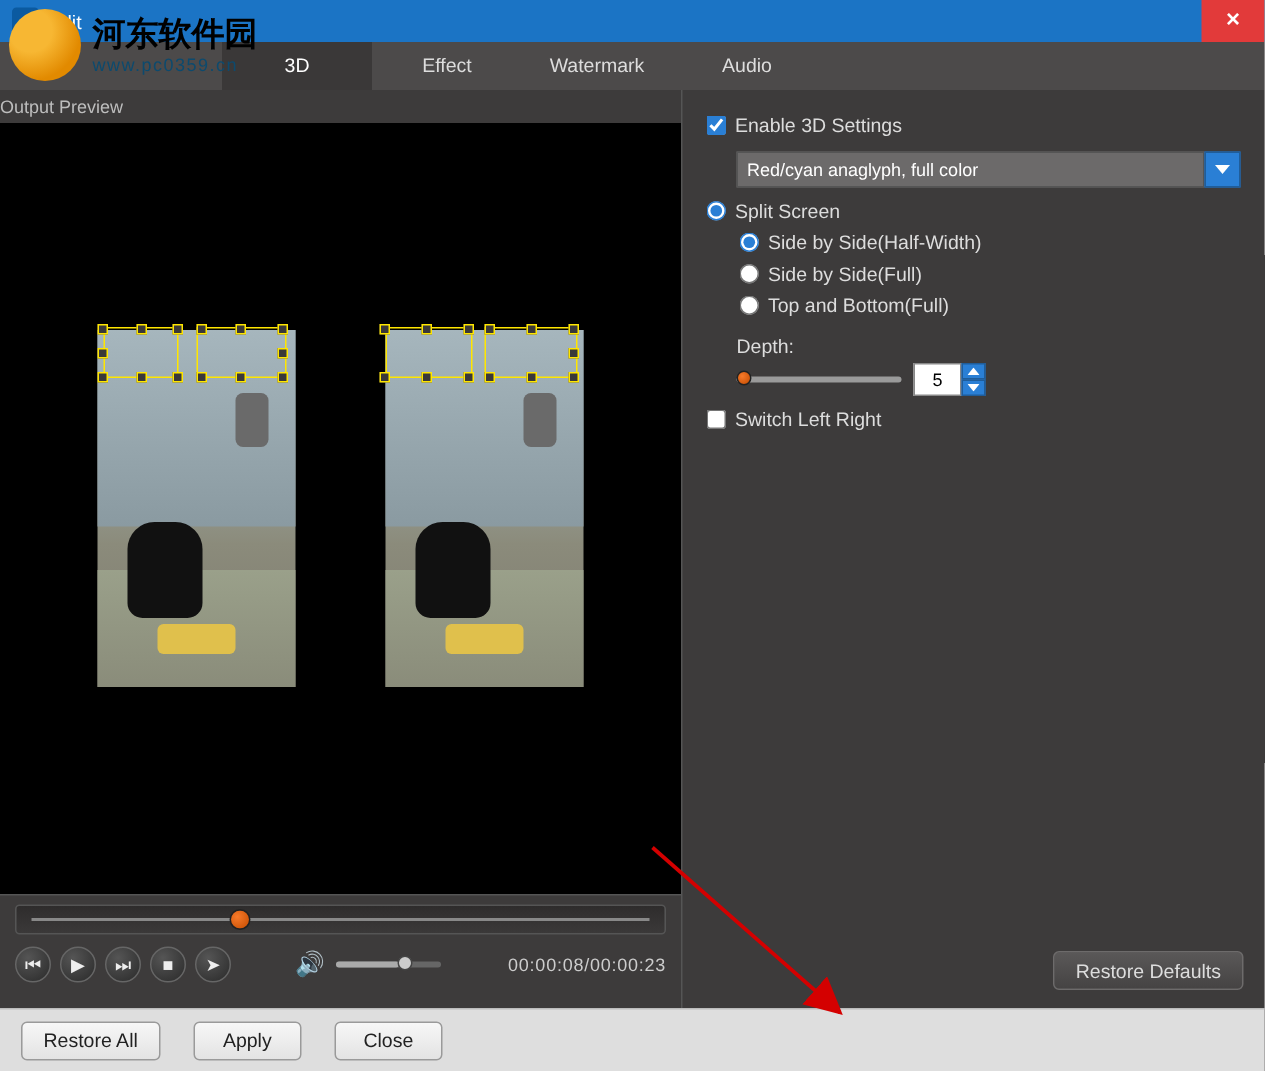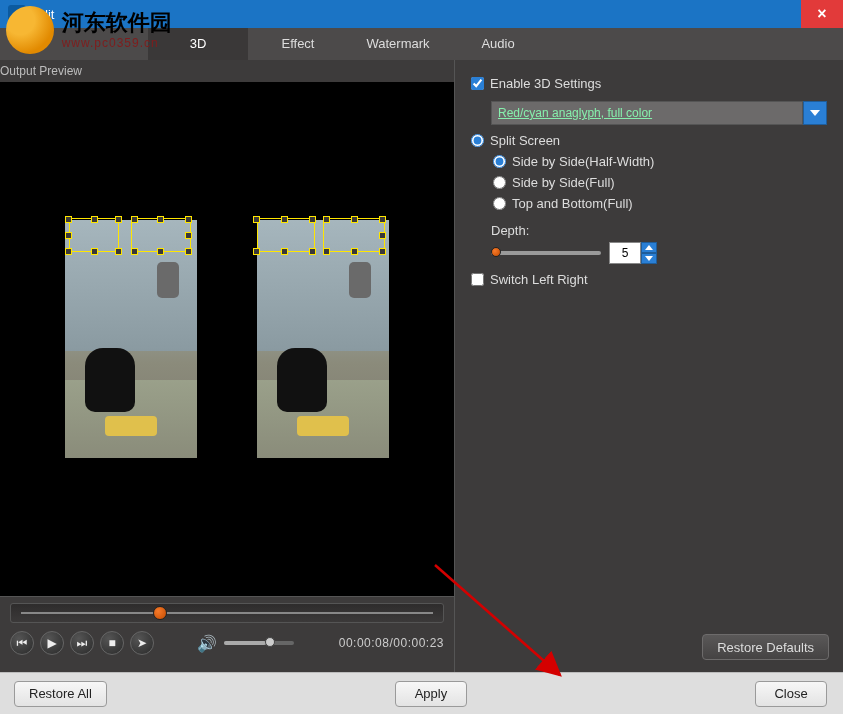--- a/index.html
+++ b/index.html
@@ -6,21 +6,21 @@
     body { width: 843px; height: 714px; background: #fff; overflow: hidden; position: relative; }
     .window { width: 843px; height: 714px; display: flex; flex-direction: column; position: relative; }
     .titlebar { height: 28px; background: linear-gradient(#2h8fd6,#1b74c5); background: #1b74c5; display: flex; align-items: center; color: #fff; font-size: 13px; padding: 0 8px; position: relative; }
     .titlebar .icon { width: 18px; height: 18px; background: #0b5aa0; border-radius: 3px; margin-right: 6px; display: inline-block; }
     .titlebar .close { position: absolute; top:0; right: 0; width: 42px; height: 28px; background: #e23a3a; color:#fff; display:flex; align-items:center; justify-content:center; font-size:16px; font-weight:bold; cursor:pointer; }
     
     .watermark { position: absolute; top: 6px; left: 6px; color: rgba(255,255,255,0.7); pointer-events: none; z-index: 50; font-size: 13px; line-height: 1.2; }
     .watermark .wm-logo { width:48px;height:48px; border-radius:50%; background: radial-gradient(circle at 30% 30%, #f7b733 30%, #e28a00 70%); display:inline-block; vertical-align:middle; margin-right:4px; }
     .watermark .wm-text { display:inline-block; vertical-align:middle; }
     .watermark .wm-line1 { color:#000000; font-size:22px; font-weight:bold; }
-    .watermark .wm-line2 { color:#7f1d1d; font-size:12px; letter-spacing:1px; }
+    .watermark .wm-line2 { color:#0c4a6e; font-size:12px; letter-spacing:1px; }
 
     .tabbar { background: #4c4a4a; height: 32px; display:flex; align-items:center; color:#ddd; font-size:13px; padding-left: 148px; }
     .tabbar .tab { width: 100px; text-align:center; line-height:32px; cursor:pointer; }
     .tabbar .tab.active { color: #fff; background: #3a3838; }
 
     .content { flex: 0 0 612px; height:612px; display:flex; background: #3d3b3b; color:#ccc; position:relative; }
     .left-pane { width: 455px; display:flex; flex-direction:column; border-right:1px solid #555; }
     .left-pane .label { font-size:12px; color:#bdbdbd; padding: 4px 0; }
     .preview { flex: 1; background: #000; position:relative; display:flex; align-items:center; justify-content:center; gap: 60px; }
     .frame { width: 132px; height: 238px; background: linear-gradient(180deg,#7a8a8f 0%, #9aa4a0 35%, #8b8b7b 60%, #7b776c 100%); position: relative; }
@@ -58,33 +58,33 @@
     .slider { width:110px; height:10px; position:relative; }
     .slider .bar { height:4px; background:#9a9a9a; border-radius:2px; margin-top:3px; }
     .slider .knob { position:absolute; left:0; top:-1px; width:10px; height:10px; border-radius:50%; background: radial-gradient(circle at 35% 35%, #f77a2a, #c34b00); border:1px solid #222; }
     .spinner { display:flex; align-items:center; }
     .spinner input { width:32px; height:22px; text-align:center; border:1px solid #888; font-size:12px; }
     .spinner .sp-btns { display:flex; flex-direction:column; }
     .spinner .sp-btns div { width:16px;height:11px; background:#2a7fd5; display:flex;align-items:center;justify-content:center; border:1px solid #1f5d9a; cursor:pointer; }
     .spinner .sp-btns svg { width:8px; height:5px; color:#fff; }
     .restore-defaults { position:absolute; bottom:12px; right:14px; }
 
-    .footer { height: 42px; background: #dedede; border-top:1px solid #bcbcbc; display:flex; align-items:center; justify-content:space-between; padding-right: 16px; gap:8px; }
+    .footer { height: 42px; background: #dedede; border-top:1px solid #bcbcbc; display:flex; align-items:center; justify-content:flex-start; padding-right: 16px; gap:8px; }
     .btn { min-width:72px; height:26px; padding: 0 14px; background: linear-gradient(#f7f7f7,#e3e3e3); border:1px solid #9a9a9a; border-radius:4px; font-size:13px; color:#222; cursor:pointer; display:flex; align-items:center; justify-content:center;margin-left:14px; }
     .right-pane .btn { background: linear-gradient(#5a5858,#454343); color:#ddd; border:1px solid #6d6b6b; }
 
     
     .side-list { position:absolute; top:28px; right:0; width:118px; height:40px; }
     .side-item { height:20px; display:flex; align-items:center; gap:4px; background:#f3f3f3; border-bottom:1px solid #ddd; font-size:12px; color:#1a5ca8; padding-left:2px; overflow:hidden; }
     .side-item .thumb { width:24px; height:16px; background:#8aa; border:1px solid #999; }
 
     
     .arrow-svg { position:absolute; pointer-events:none; z-index:60; }
 
-    .disabled-text { color:#86efac;text-decoration:underline; }
+    .disabled-text { color:#ffffff; }
   </style>
 </head>
 <body>
 
 <div class="window">
   <div class="titlebar">
     <span class="icon"></span>
     <span>Edit</span>
     <div class="close">×</div>
   </div>

